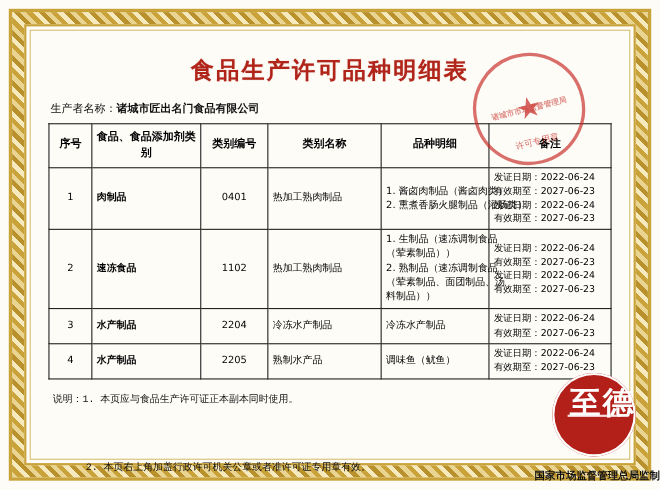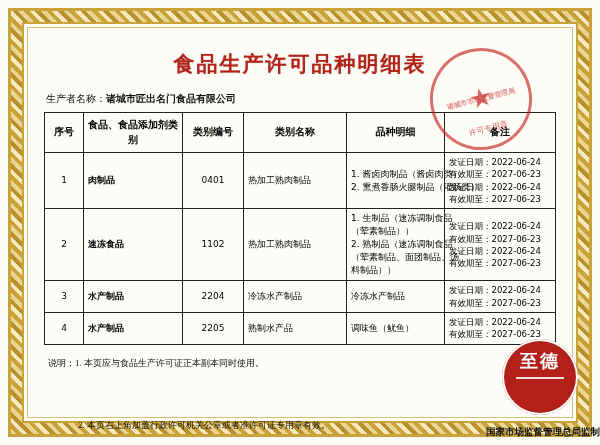--- a/index.html
+++ b/index.html
@@ -110,21 +110,21 @@
   .c-remark  { width: 104px; }
   .detail-lines div { white-space: nowrap; }
   .remark-lines div { white-space: nowrap; font-size: 8.5px; }
 
   
   .notes {
     margin-top: 10px;
     font-size: 9px;
     line-height: 1.8;
     color: #111;
-    font-family: Liberation Serif, serif;
+    font-family: Liberation Mono, monospace;
     padding-left: 4px;
   }
   .notes .n-line2 { padding-left: 30px; margin-top: 46px; }
 
   .footer {
     position: absolute;
     left: 0; right: 0; bottom: 6px;
     text-align: right;
     font-size: 9.5px;
     font-weight: bold;
@@ -171,24 +171,24 @@
     right: 22px; bottom: 30px;
     width: 76px; height: 76px;
     border-radius: 50%;
     background: #b3201a;
     color: #fff;
     box-shadow: 0 0 0 2px #fff inset;
   }
   .seal-logo .lg-top {
     position: absolute;
     left: 0; right: 0; top: 13px;
-    text-align: center;
-    font-family: "DejaVu Serif", serif;
-    font-weight: bold;
-    font-size: 18px;
+    text-align: right;
+    font-family: "DejaVu Serif", serif;
+    font-weight: bold;
+    font-size: 28px;
     letter-spacing: 2px;
     line-height: 1;
   }
   .seal-logo .lg-bot {
     position: absolute;
     left: 0; right: 0; bottom: 12px;
     text-align: center;
     font-family: "DejaVu Serif", serif;
     font-weight: bold;
     font-size: 17px;

